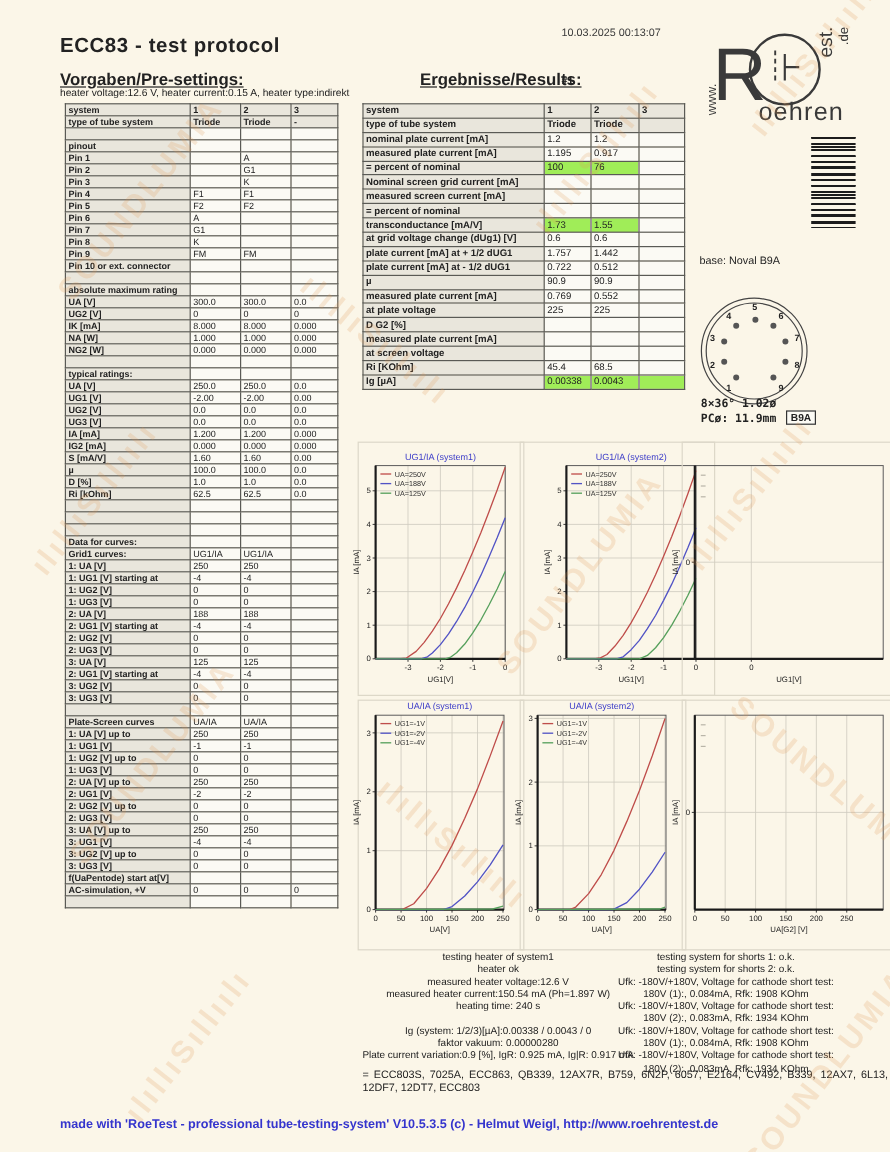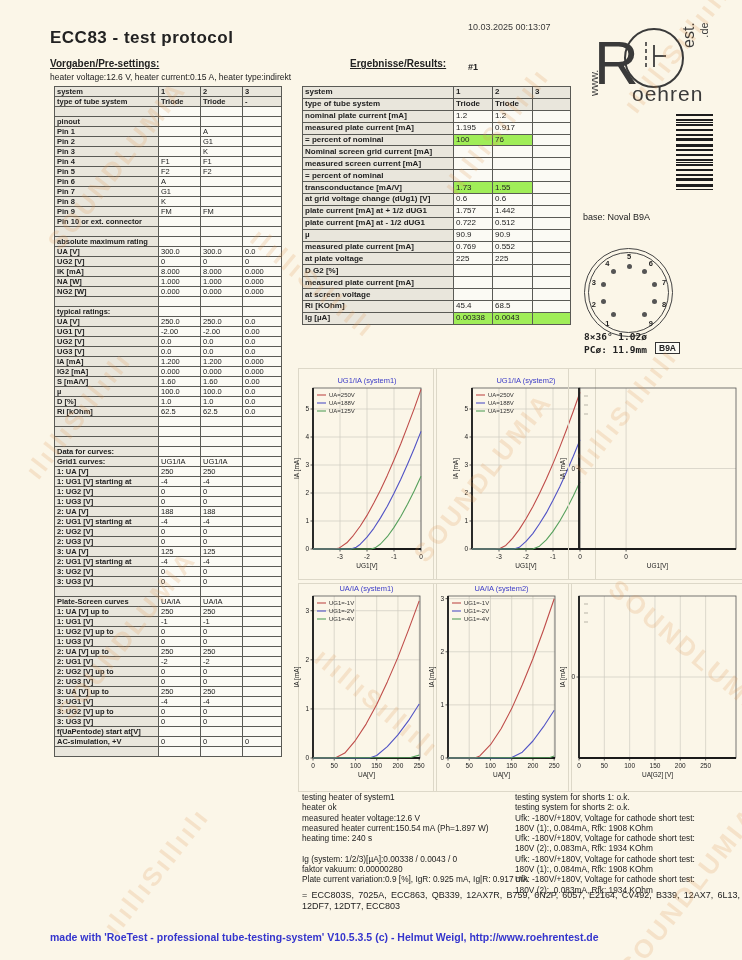--- a/index.html
+++ b/index.html
@@ -4,21 +4,21 @@
 <style>
   html,body{margin:0;padding:0;background:#e8e4d8;}
   #page{position:relative;width:742px;height:960px;background:#fbf6e8;overflow:hidden;
         font-family:"Liberation Sans",sans-serif;color:#222;}
   .abs{position:absolute;}
   .wm{position:absolute;font-weight:bold;font-size:26px;letter-spacing:3px;
       color:rgba(224,150,80,0.20);white-space:nowrap;pointer-events:none;}
   #title{left:50px;top:28px;font-size:17px;font-weight:bold;letter-spacing:0.5px;}
   #datetime{left:468px;top:22px;font-size:9px;color:#3a3a3a;}
   #serial{left:468px;top:62px;font-size:9px;font-weight:bold;}
-  .sec-hdr{font-size:10px;font-weight:bold;text-decoration:underline;}
+  .sec-hdr{font-size:14px;font-weight:bold;text-decoration:underline;}
   #presettings-hdr{left:50px;top:58px;}
   #results-hdr{left:302px;top:58px;padding-left:48px;}
   #heater-line{left:50px;top:72px;font-size:8.5px;}
   table{border-collapse:collapse;table-layout:fixed;}
   td{border:1px solid #5a5a55;overflow:hidden;white-space:nowrap;padding:0 2px;line-height:1;}
   #left-table{left:54px;top:86px;width:227px;}
   #left-table td{font-size:7.5px;height:9px;}
   #right-table{left:302px;top:86px;width:268px;}
   #right-table td{font-size:8px;height:10.9px;}
   td.lbl{background:#e9e6dc;font-weight:bold;}
@@ -39,21 +39,21 @@
                 repeating-linear-gradient(180deg,#1c1c1c 0 1px,rgba(0,0,0,0) 1px 8px);}
   #base-line{left:583px;top:212px;font-size:9px;}
   #socket{left:584px;top:248px;width:90px;height:90px;}
   #socket .ring{position:absolute;border:1.5px solid #444;border-radius:50%;}
   #socket .dot{position:absolute;width:5px;height:5px;background:#555;border-radius:50%;}
   #socket .pnum{position:absolute;font-size:7.5px;font-weight:bold;transform:translate(-50%,-50%);}
   #pin-spec{left:584px;top:331px;font-size:9.5px;font-weight:bold;font-family:"DejaVu Sans Mono",monospace;}
   #pc-spec{left:584px;top:344px;font-size:9.5px;font-weight:bold;font-family:"DejaVu Sans Mono",monospace;}
   #base-badge{left:655px;top:342px;font-size:8.5px;font-weight:bold;border:1px solid #333;padding:0 3px;background:#fbfaf4;}
   .chart-cell{position:absolute;border:1px solid #ddd8c8;background:transparent;}
-  .notes{position:absolute;font-size:8.3px;line-height:10.3px;white-space:pre;}
+  .notes{position:absolute;font-size:8.3px;line-height:10.3px;white-space:pre;text-align:center;}
   #notes-left{left:302px;top:792px;}
   #notes-right{left:515px;top:792px;}
   #equivalents{left:302px;top:890px;width:438px;font-size:9px;line-height:11px;text-align:justify;}
   #footer{left:50px;top:931px;font-size:10.5px;font-weight:bold;color:#3535cd;}
 </style>
 </head>
 <body>
 
 <div id="page">
 

